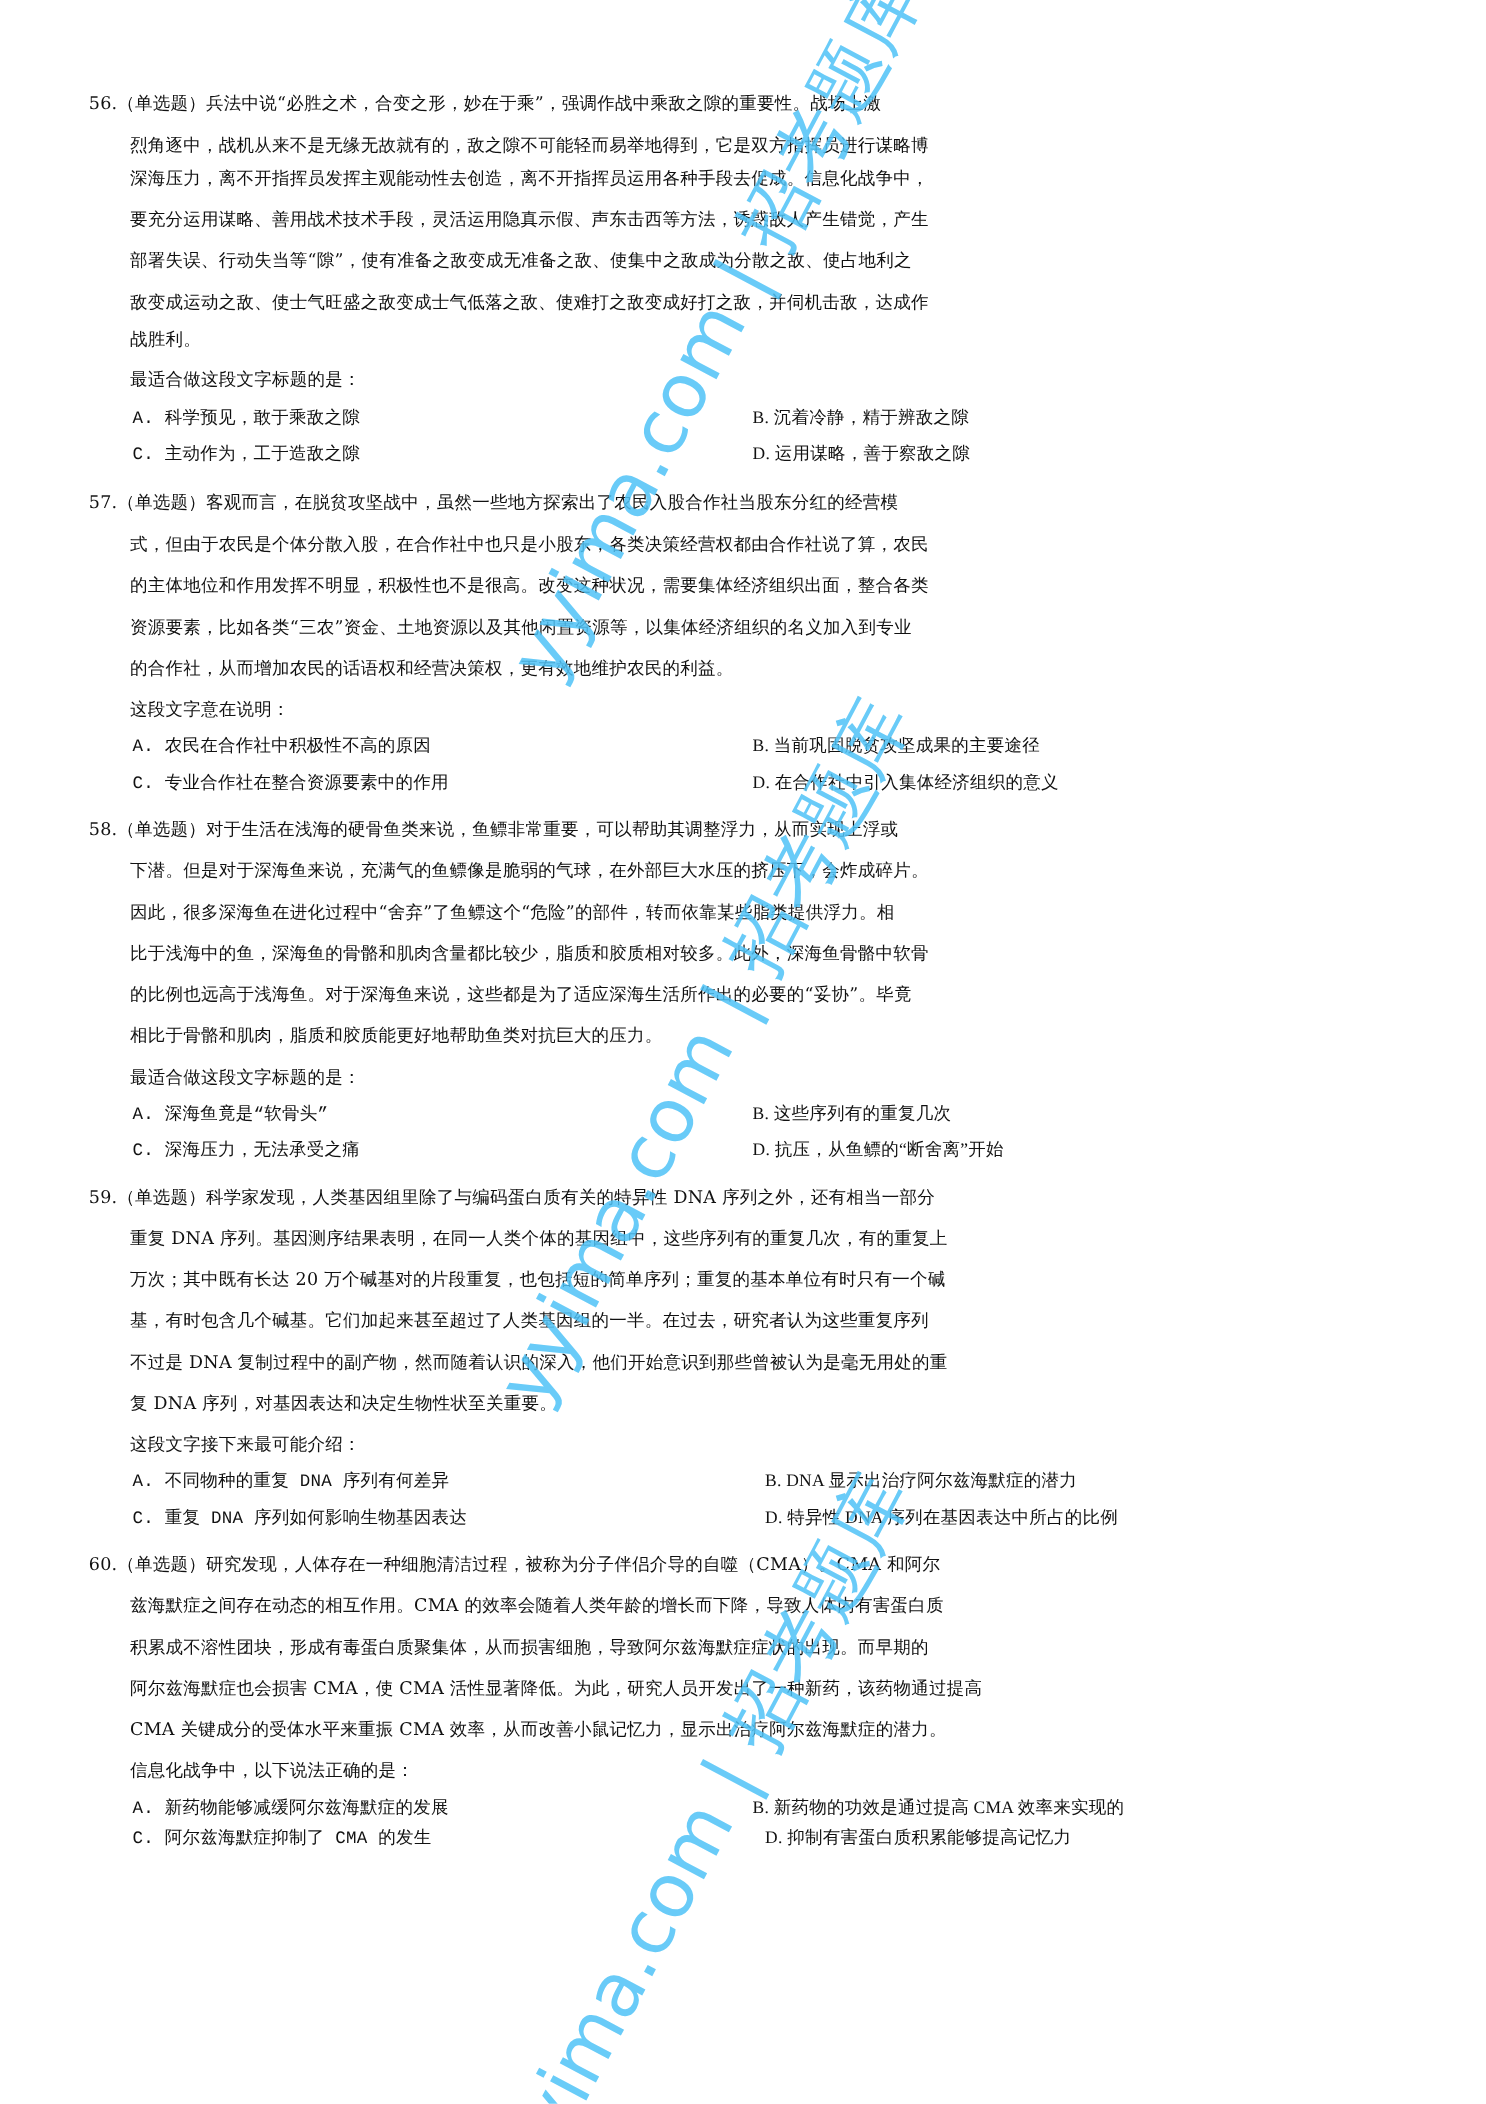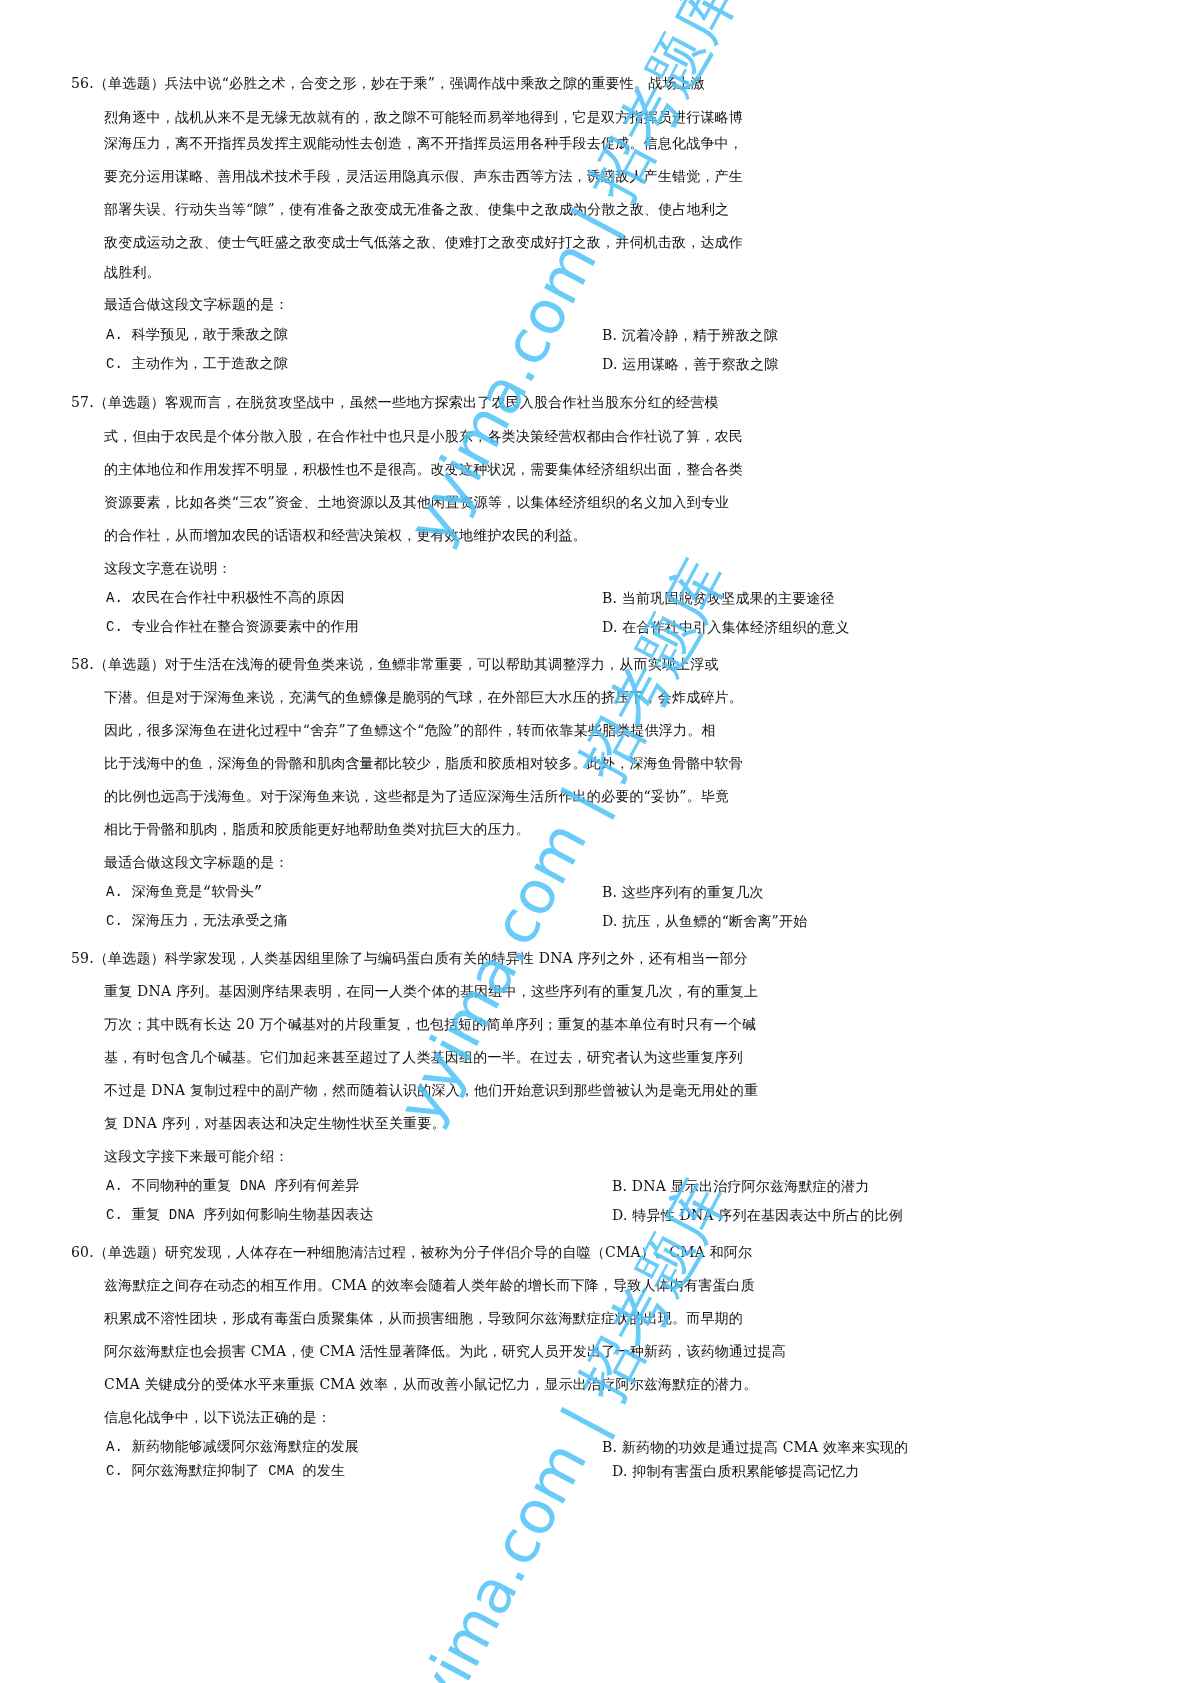--- a/index.html
+++ b/index.html
@@ -10,21 +10,21 @@
     }
     .page { position: absolute; left: 0; top: 0; width: 1189px; height: 1683px; }
     .q { position: absolute; left: 0; width: 1189px; }
     .line {
       position: absolute; white-space: nowrap; font-size: 14px; line-height: 26px;
       letter-spacing: 0.2px;
     }
     .num { left: 71px; }
     .cont { left: 104px; }
     .opt-left { left: 106px; font-family: Liberation Mono, monospace; }
-    .opt-right { left: 602px; }
+    .opt-right { left: 602px; font-family: Liberation Serif, serif; }
     .section-title {
       position: absolute; left: 0; width: 1189px; top: 1535px; text-align: center;
       font-size: 34px; line-height: 40px; letter-spacing: 1px; white-space: nowrap;
     }
     .watermark {
       position: absolute; color: #4fc3f7; opacity: 0.85; white-space: nowrap;
       font-family: "DejaVu Sans", "Liberation Sans", sans-serif; font-size: 60px;
       transform-origin: 0 0; pointer-events: none; z-index: 5;
     }
   </style>

